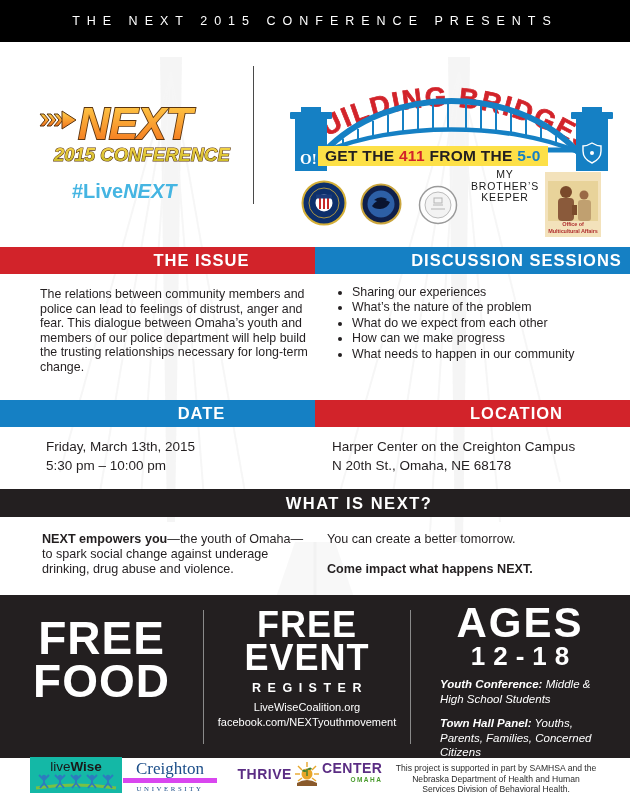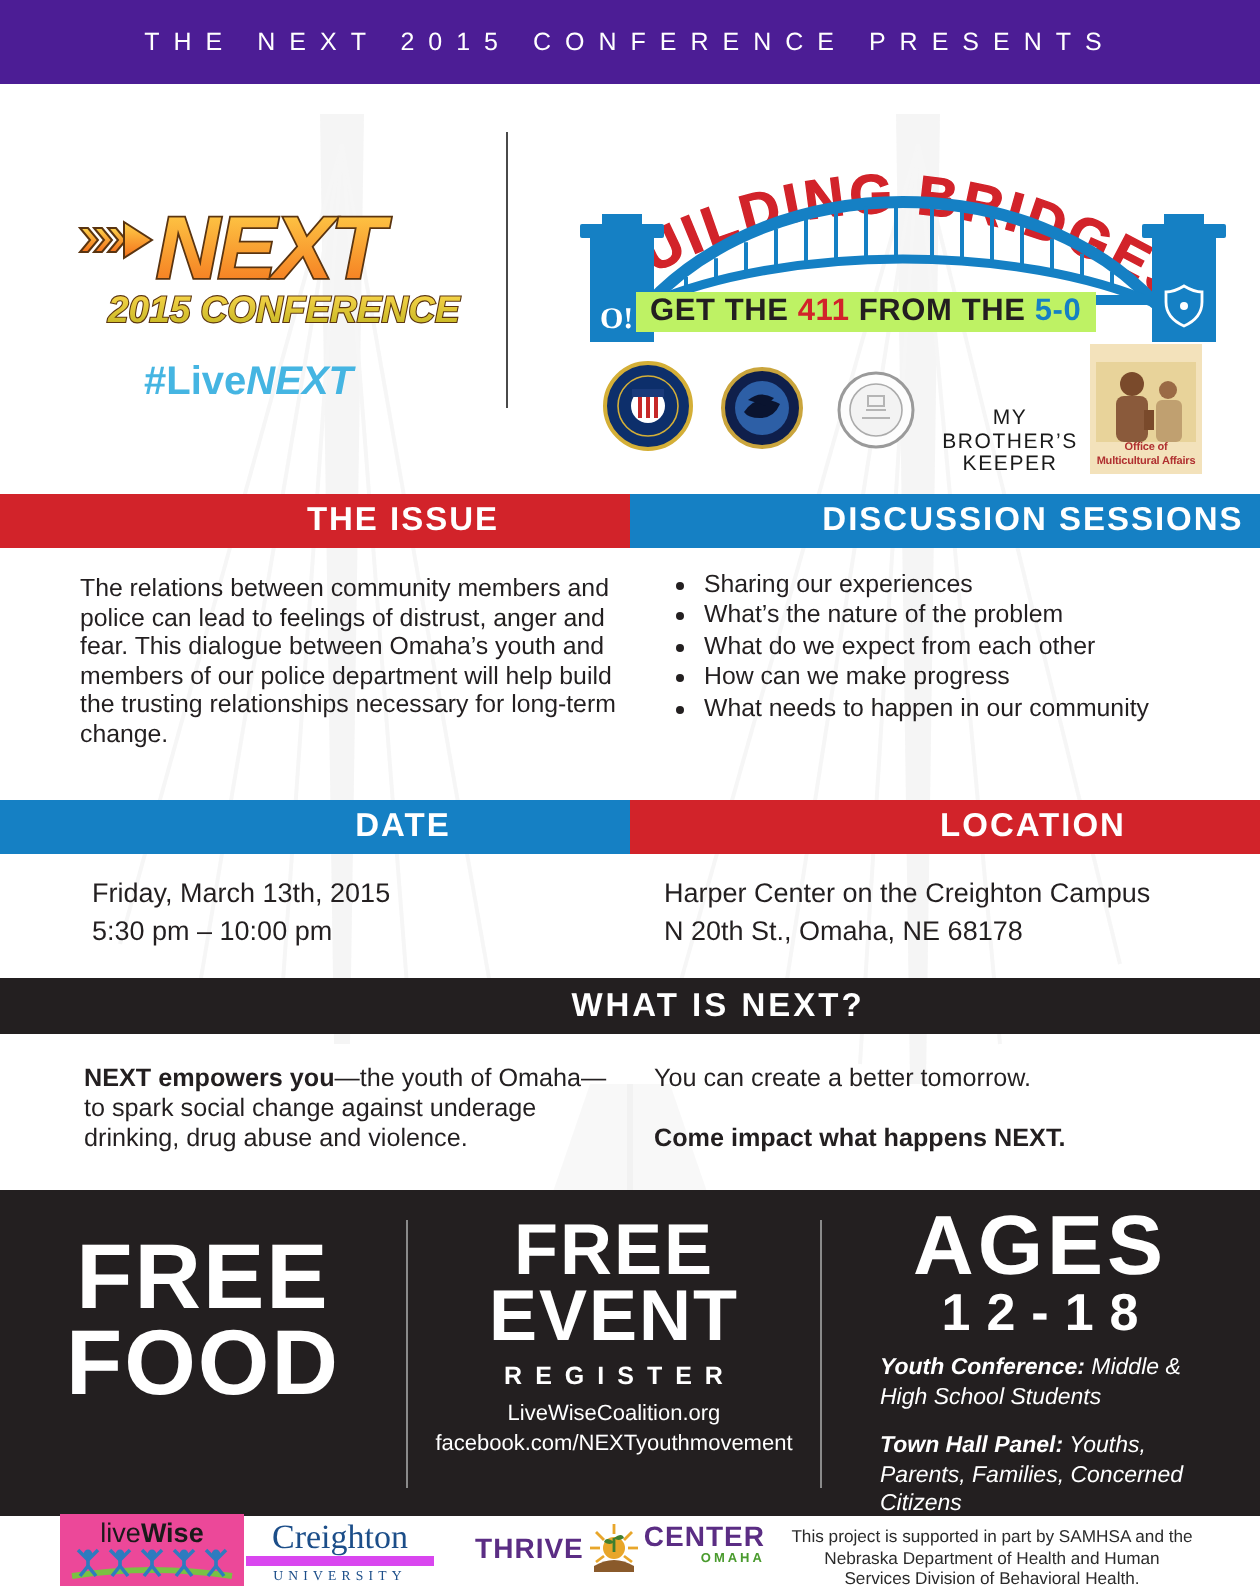--- a/index.html
+++ b/index.html
@@ -1,37 +1,37 @@
 <!DOCTYPE html>
 <html><head>
 <meta charset="utf-8">
 <style>
   html,body{margin:0;padding:0;background:#fff;}
   .page{position:relative;width:630px;height:796px;background:#fff;overflow:hidden;
         font-family:"Liberation Sans",sans-serif;color:#231f20;}
   .abs{position:absolute;}
   .layer{z-index:2;}
   
-  .banner{left:0;top:0;width:630px;height:42px;background:#4c1d95;color:#fff;
+  .banner{left:0;top:0;width:630px;height:42px;background:#000000;color:#fff;
           text-align:center;line-height:42px;font-size:12.5px;letter-spacing:7px;font-weight:400;}
   
   .bgart{left:0;top:42px;z-index:1;opacity:.55;}
   
   .vdivider{left:253px;top:66px;width:1px;height:138px;background:#4a4a4a;}
   
   .hashtag{left:72px;top:180px;font-size:20px;color:#45b5e2;}
   .hashtag .h1{font-weight:700;}
   .hashtag .h2{font-weight:700;font-style:italic;}
   svg text{paint-order:stroke;}
   
-  .subtitle{left:318px;top:146px;background:#bef264;padding:1px 7px;font-size:15.5px;font-weight:800;
+  .subtitle{left:318px;top:146px;background:#fde047;padding:1px 7px;font-size:15.5px;font-weight:800;
             white-space:nowrap;letter-spacing:.3px;}
   .subtitle .blk{color:#231f20;} .subtitle .red{color:#d2232a;} .subtitle .blu{color:#1580c4;}
   
-  .mbk{left:468px;top:204px;width:74px;text-align:center;font-size:10.5px;line-height:11.5px;
+  .mbk{left:468px;top:169px;width:74px;text-align:center;font-size:10.5px;line-height:11.5px;
        letter-spacing:.8px;color:#1a1a1a;}
   .oma{left:545px;top:172px;width:56px;height:65px;background:#f3e2bb;display:flex;
        flex-direction:column;align-items:center;justify-content:flex-end;}
   .oma .cap{color:#b03030;font-size:5.5px;font-weight:700;line-height:6.5px;text-align:center;
             white-space:nowrap;letter-spacing:-.1px;padding-bottom:3px;}
   
   .bar{height:27px;line-height:27px;text-align:center;color:#fff;font-weight:700;
        font-size:16.5px;letter-spacing:1px;padding-left:44px;}
   .bar.red{background:#d2232a;} .bar.blue{background:#1580c4;} .bar.black{background:#231f20;}
   .halfL{left:0;width:315px;} .halfR{left:315px;width:315px;} .full{left:0;width:630px;}
@@ -55,21 +55,21 @@
   .eventcol .big{font-size:36px;line-height:33px;font-weight:800;letter-spacing:1px;}
   .register{font-size:12.5px;font-weight:700;letter-spacing:6.5px;margin-top:7px;padding-left:6px;}
   .links{margin-top:5px;font-size:11px;line-height:14.5px;}
   .agescol{left:412px;top:603px;width:216px;color:#fff;}
   .ages-title{text-align:center;font-size:42px;line-height:40px;font-weight:800;letter-spacing:2px;}
   .ages-range{text-align:center;font-size:26px;font-weight:800;letter-spacing:8px;padding-left:8px;line-height:26px;}
   .ages-block{margin:8px 0 0 28px;width:176px;font-size:11.5px;line-height:14.5px;font-style:italic;}
   .ages-block b{font-weight:700;}
   .ages-block.second{margin-top:10px;}
   
-  .livewise{left:30px;top:757px;width:92px;height:36px;background:#ec4899;display:flex;
+  .livewise{left:30px;top:757px;width:92px;height:36px;background:#14b8a6;display:flex;
             flex-direction:column;align-items:center;justify-content:center;}
   .livewise .txt{font-size:13.5px;color:#1a1a1a;line-height:13px;}
   .livewise .txt b{font-weight:700;}
   .creighton{left:123px;top:760px;width:94px;text-align:center;color:#1c4e89;}
   .creighton .name{font-family:"Liberation Serif",serif;font-size:17px;line-height:17px;
                    border-bottom:5px solid #d946ef;padding-bottom:1px;}
   .creighton .sub{font-size:6.8px;letter-spacing:2.6px;margin-top:1.5px;font-family:"Liberation Serif",serif;}
   .thrive{left:235px;top:760px;width:150px;display:flex;align-items:center;justify-content:center;gap:2px;}
   .thrive .t1{color:#5b2d84;font-weight:800;font-size:14px;letter-spacing:.5px;}
   .thrive .stack{display:flex;flex-direction:column;align-items:flex-end;line-height:12px;}

